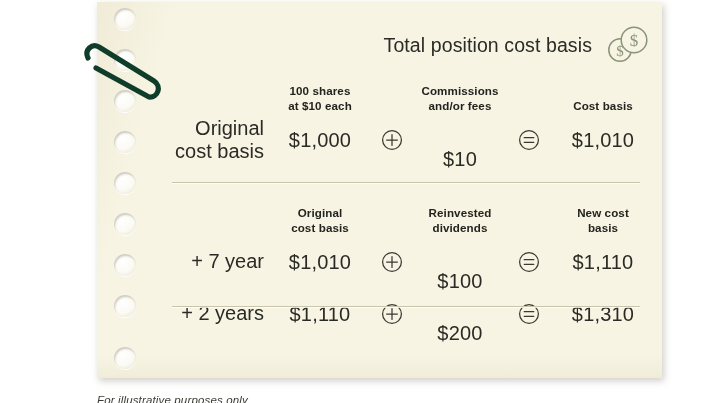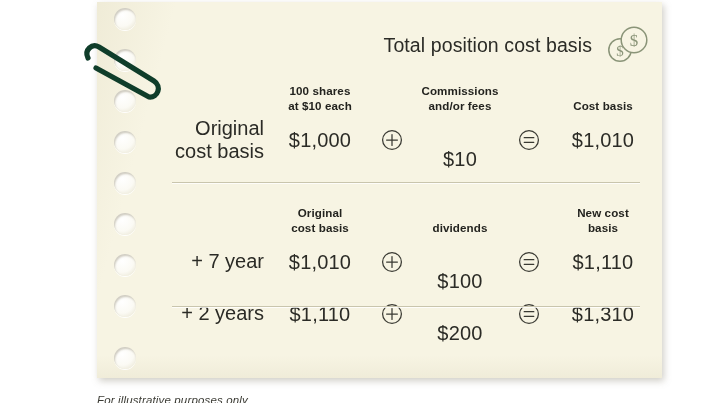--- a/index.html
+++ b/index.html
@@ -217,20 +217,21 @@
 <div class="table" id="table-two" style="top:196px;">
 
   <div class="row head-row">
     <div class="c-label"></div>
     <div class="c-val1 head-cell">
       <div>Original</div>
       <div>cost basis</div>
     </div>
     <div class="c-op1"></div>
     <div class="c-val2 head-cell">
+      <div>Reinvested</div>
       <div>dividends</div>
     </div>
     <div class="c-op2"></div>
     <div class="c-val3 head-cell">
       <div>New cost</div>
       <div>basis</div>
     </div>
   </div>
 
   <div class="row data-row">

